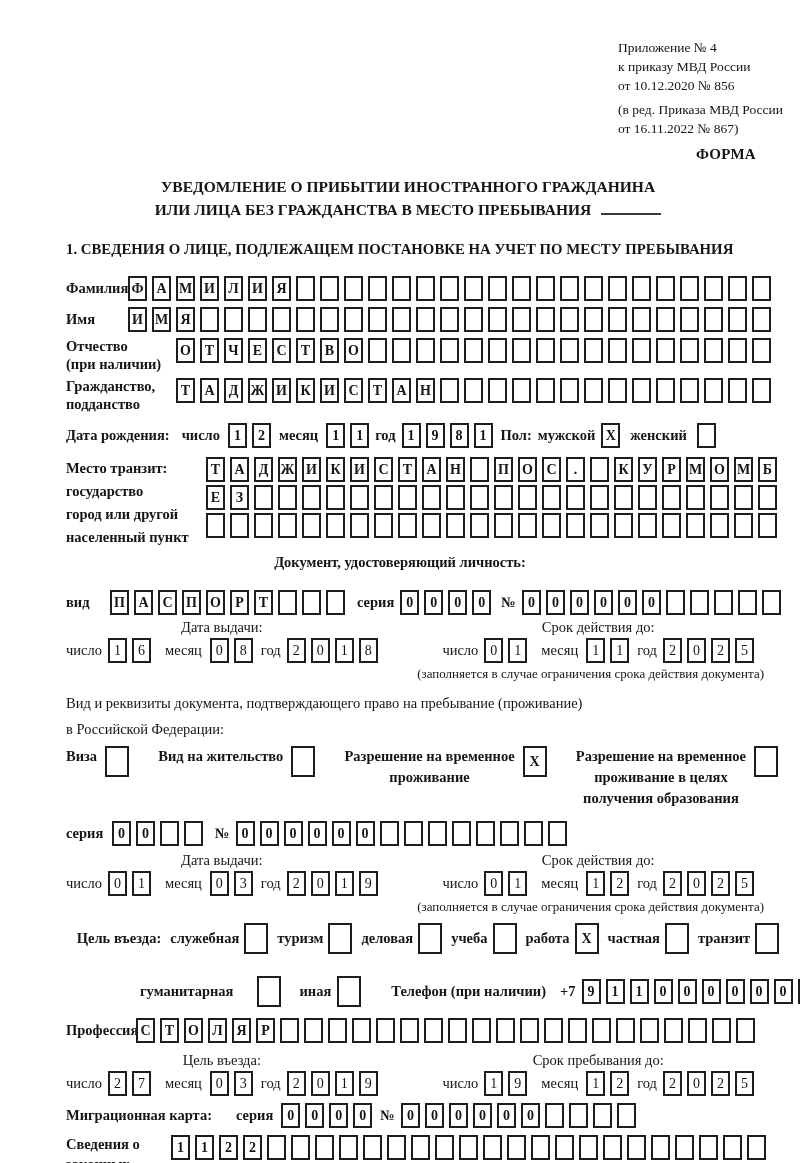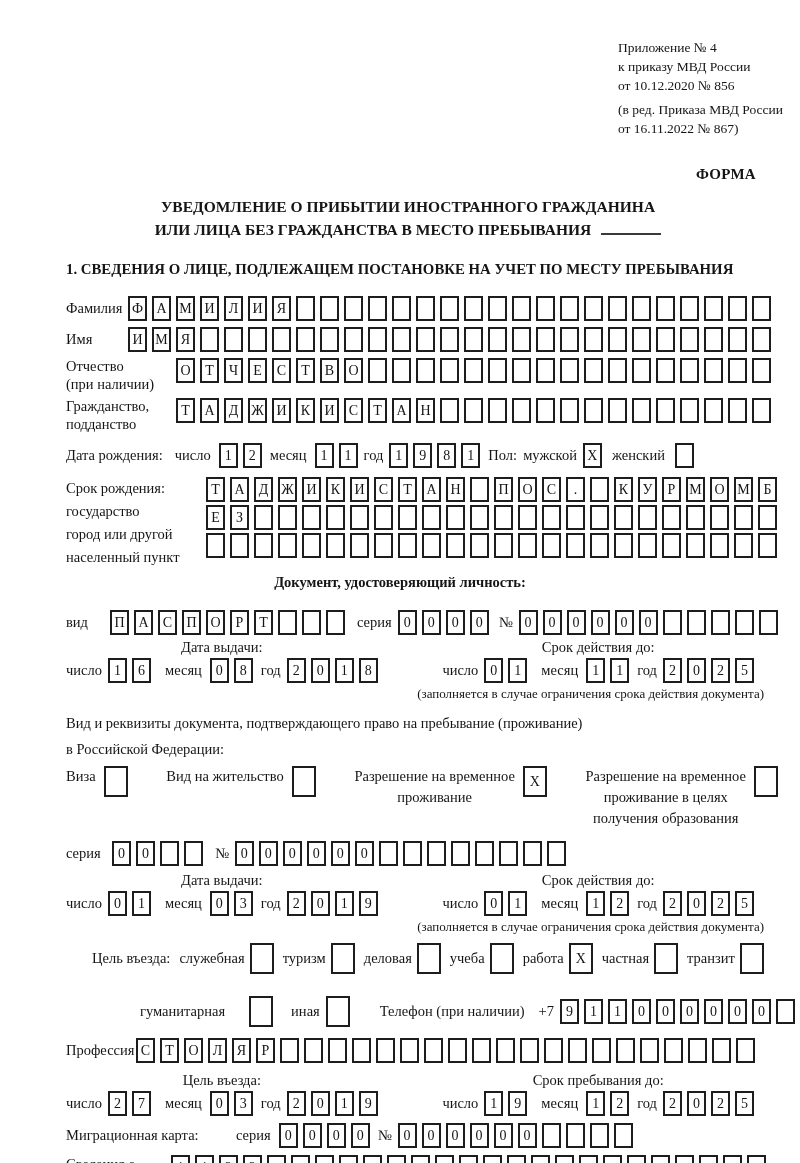--- a/index.html
+++ b/index.html
@@ -4,28 +4,28 @@
 <style>
   * { margin:0; padding:0; box-sizing:border-box; }
   html,body { background:#ffffff; }
   body { font-family:"Liberation Serif", serif; color:#151515; }
   .page { position:relative; width:800px; height:1163px; background:#fff;
           padding:38px 10px 0 66px; overflow:hidden; }
 
   
   .appendix { margin-left:552px; font-size:13.5px; line-height:19px; }
   .appendix .rev { margin-top:5px; }
-  .forma { text-align:right; padding-right:34px; font-weight:bold; font-size:15px; margin-top:28px; letter-spacing:.3px; }
+  .forma { text-align:right; padding-right:34px; font-weight:bold; font-size:15px; margin-top:8px; letter-spacing:.3px; }
 
   .doc-title { text-align:center; font-weight:bold; font-size:15.5px; line-height:23px; margin-top:12px; margin-right:40px; }
   .title-underline { display:inline-block; width:60px; border-bottom:2px solid #3a3a3a; height:14px; margin-left:10px; }
   .section-heading { font-weight:bold; font-size:14.8px; margin-top:20px; text-align:left; margin-right:10px; }
 
   .form-area { margin-top:18px; font-size:14.5px; }
-  .row { display:flex; align-items:flex-start; }
+  .row { display:flex; align-items:flex-start;font-weight:bold; }
   .lbl { font-size:14.5px; white-space:nowrap; }
 
   .boxes { display:inline-flex; gap:5px; flex-wrap:nowrap; }
   .cbox { flex:0 0 auto; width:19px; height:25px; border:2px solid #1d1d1d; background:#fff;
           text-align:center; font-size:14px; line-height:21px; font-family:"Liberation Serif", serif; }
   .big .cbox { width:24px; height:31px; line-height:27px; }
 
   
   .r-surname, .r-name { margin-bottom:6px; }
   .r-surname .lbl, .r-name .lbl { width:62px; padding-top:4px; }
@@ -256,21 +256,21 @@
           <span class="cbox">X</span>
         </span>
       <span class="lbl ml10">женский</span>
       <span class="boxes ml10">
           <span class="cbox"></span>
         </span>
     </div>
 
     <div class="row r-birthplace">
       <div class="lblcol">
-        <div>Срок рождения:</div>
+        <div>Место транзит:</div>
         <div>государство</div>
         <div>город или другой</div>
         <div>населенный пункт</div>
       </div>
       <div class="boxstack">
         <span class="boxes">
             <span class="cbox">Т</span>
             <span class="cbox">А</span>
             <span class="cbox">Д</span>
             <span class="cbox">Ж</span>

